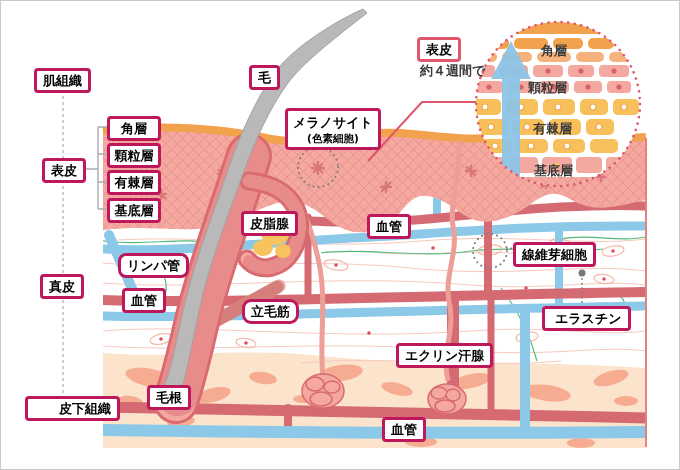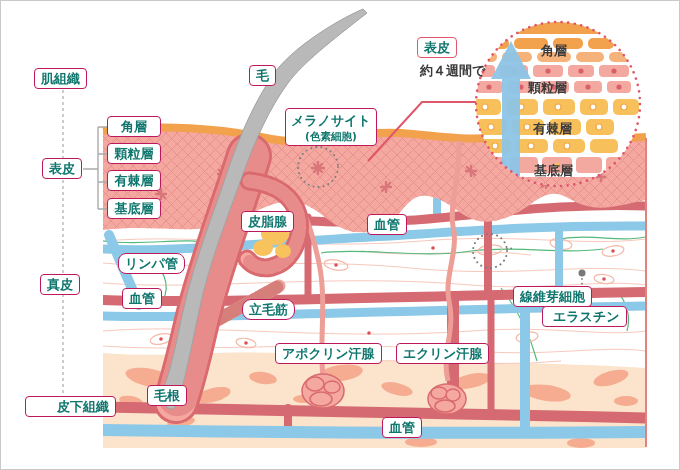--- a/index.html
+++ b/index.html
@@ -3,22 +3,22 @@
 <meta charset="utf-8">
 <style>
   html,body { margin:0; padding:0; background:#fff; }
   #canvas {
     position:relative; width:680px; height:470px;
     box-sizing:border-box; border:1px solid #c9c9c9; background:#fff;
     font-family:"DejaVu Sans","Liberation Sans",sans-serif; overflow:hidden;
   }
   #art { position:absolute; left:0; top:0; width:680px; height:470px; }
   .lbl {
-    position:absolute; background:#fff; border:1px solid #be185d; border-radius:4px;
-    color:#0f766e; font-size:13px; line-height:19px; font-weight:bold;
+    position:absolute; background:#fff; border:3px solid #be185d; border-radius:4px;
+    color:#000000; font-size:13px; line-height:19px; font-weight:bold;
     padding:0 6px; white-space:nowrap; z-index:5;
   }
   .lbl.fixedw { width:54px; padding:0; text-align:center; box-sizing:border-box; }
   .lbl.redline { border-color:#e0566a; }
   .plain {
     position:absolute; color:#3a3a3a; font-size:13px; line-height:17px;
     font-weight:bold; white-space:nowrap; z-index:5; background:transparent;
   }
   .mel { text-align:center; padding:2px 5px; }
   .mel .sub { display:block; font-size:10.5px; line-height:13px; }
@@ -320,23 +320,22 @@
   <div class="lbl" style="left:248px;top:64px;">毛</div>
   <div class="lbl mel" style="left:284px;top:107px;">
     <span>メラノサイト</span>
     <span class="sub">(色素細胞)</span>
   </div>
   <div class="lbl" style="left:240px;top:210px;">皮脂腺</div>
   <div class="lbl" style="left:366px;top:213px;">血管</div>
   <div class="lbl" style="left:117px;top:252px;border-radius:8px;">リンパ管</div>
   <div class="lbl" style="left:121px;top:287px;">血管</div>
   <div class="lbl" style="left:241px;top:298px;border-radius:9px;">立毛筋</div>
-  <div class="lbl" style="left:512px;top:241px;margin-top:44px;">線維芽細胞</div>
+  <div class="lbl" style="left:512px;top:241px;">線維芽細胞</div>
   <div class="lbl" style="left:541px;top:305px;padding-left:10px;">エラスチン</div>
-  <div class="lbl" style="left:274px;top:342px;">アポクリン汗腺</div>
   <div class="lbl" style="left:395px;top:342px;">エクリン汗腺</div>
   <div class="lbl" style="left:146px;top:384px;">毛根</div>
   <div class="lbl" style="left:381px;top:416px;">血管</div>
 
   <div class="lbl redline" style="left:416px;top:36px;">表皮</div>
   <div class="plain" style="left:419px;top:61px;text-align:center;">
     <span>約４週間で</span><br>
   </div>
   <div class="plain" style="left:540px;top:41px;">角層</div>
   <div class="plain" style="left:527px;top:78px;">顆粒層</div>

